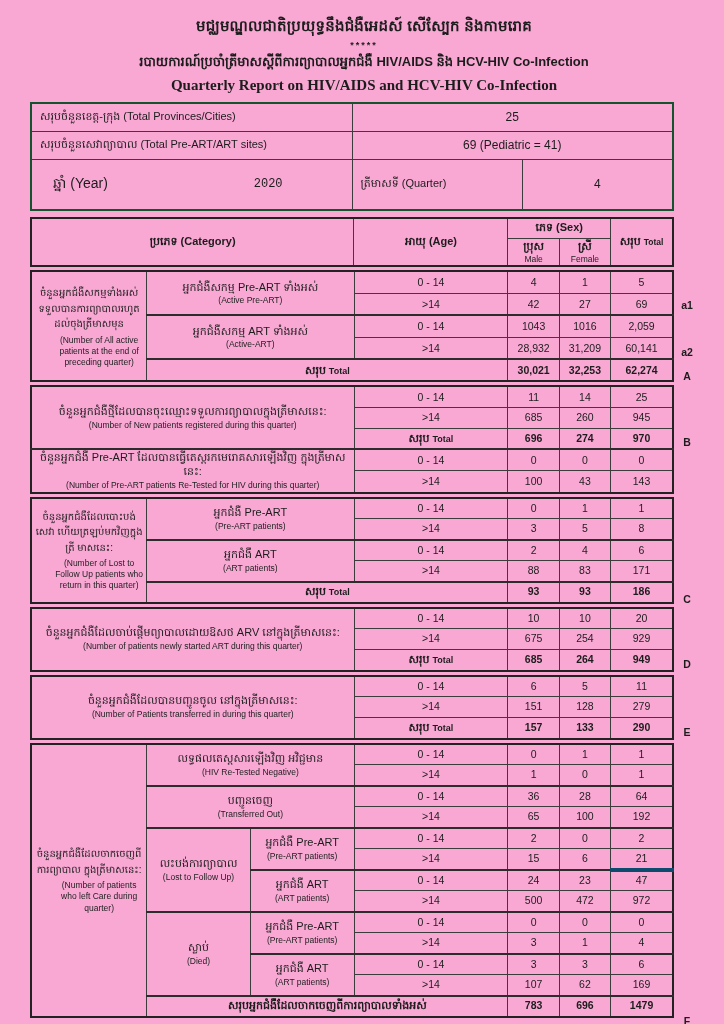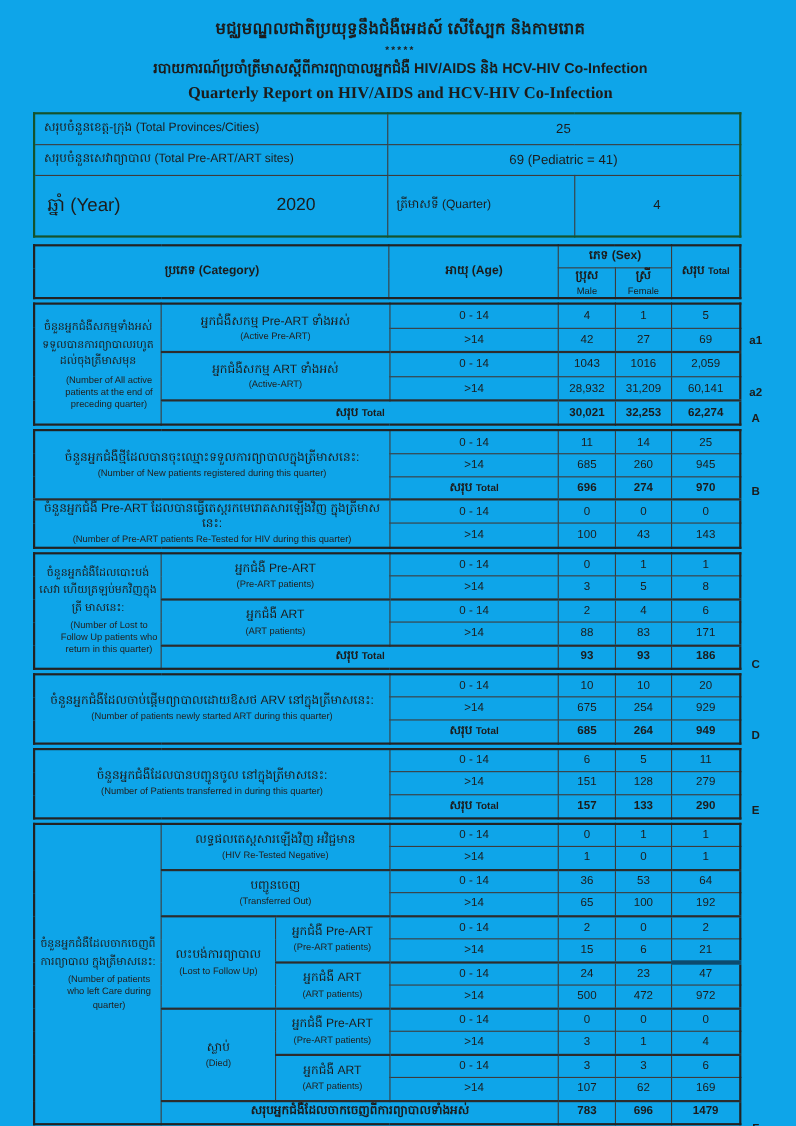--- a/index.html
+++ b/index.html
@@ -1,19 +1,19 @@
 <!DOCTYPE html>
 <html><head>
 <meta charset="utf-8">
 <style>
   * { margin:0; padding:0; box-sizing:border-box; }
   html,body { background:#e8e8e8; }
   .page {
     position:relative; width:724px; height:1024px; margin:0 auto;
-    background:#0ea5e9; color:#1c1c1c;
+    background:#f9a8d4; color:#1c1c1c;
     font-family:"Liberation Sans", sans-serif;
     padding:10px 26px 0 30px; overflow:hidden;
   }
   
   .doc-header { text-align:center; }
   .kh-org   { font-size:15px; font-weight:bold; letter-spacing:.2px; margin-top:6px; }
   .en-org   { font-size:12px; font-weight:bold; margin-top:7px; }
   .stars    { font-size:9px; font-weight:bold; letter-spacing:2px; margin-top:2px; }
   .kh-title { font-size:13px; font-weight:bold; margin-top:3px; }
   .en-title { font-family:"Liberation Serif", serif; font-size:15px; font-weight:bold; margin-top:5px; }
@@ -21,22 +21,22 @@
   table { border-collapse:collapse; table-layout:fixed; width:calc(100% - 24px); }
   td {
     border:1px solid #3c3c3c; text-align:center; vertical-align:middle;
     padding:1px 3px; height:21px; font-size:10.5px; line-height:1.25;
   }
   .info-table { margin-top:8px; border:2px solid #14532d; }
   .info-table td { height:28px; }
   .info-table .lbl { text-align:left; padding-left:8px; font-size:11px; }
   .yearcell { text-align:left; }
   .yearcell .cellflex { display:flex; align-items:center; }
-  .yearcell .lblkh { padding-left:8px; font-size:17px; }
-  .yearcell .yearval { margin:16px auto; transform:translateX(40px); font-size:16px; }
+  .yearcell .lblkh { padding-left:8px; font-size:14px;margin-left:10px; }
+  .yearcell .yearval { margin:16px auto; transform:translateX(40px); font-size:12px;font-family:Liberation Mono, monospace; }
   .val { font-size:12px; }
   
   .sect { position:relative; margin-top:3px; }
   .sect table { border:2px solid #222; }
   .hdr-table td { font-weight:bold; }
   .kh  { font-size:11px; }
   .en  { font-size:8.5px; color:#222; }
   .sm  { font-size:8.5px; font-weight:normal; }
   .biglabel { font-size:10px; line-height:1.55; padding:2px 3px; }
   .biglabel .en { display:block; margin-top:3px; line-height:1.3;margin-left:20px; }
@@ -371,21 +371,21 @@
       <tr>
         <td>&gt;14</td>
         <td class="num">1</td>
         <td class="num">0</td>
         <td class="num">1</td>
       </tr>
       <tr class="tsep">
         <td colspan="2" rowspan="2" class="glabel"><span class="kh">បញ្ជូនចេញ</span><span class="en">(Transferred Out)</span></td>
         <td>0 - 14</td>
         <td class="num">36</td>
-        <td class="num">53</td>
+        <td class="num">28</td>
         <td class="num">64</td>
       </tr>
       <tr>
         <td>&gt;14</td>
         <td class="num">65</td>
         <td class="num">100</td>
         <td class="num">192</td>
       </tr>
       <tr class="tsep">
         <td rowspan="4" class="glabel"><span class="kh">លះបង់ការព្យាបាល</span><span class="en">(Lost to Follow Up)</span></td>

